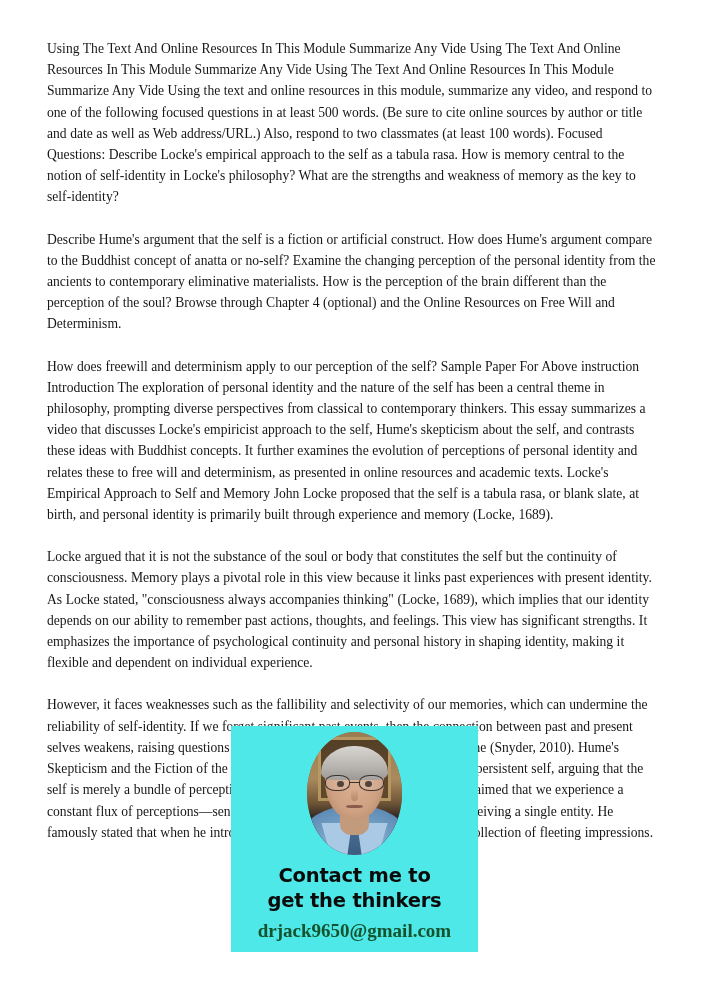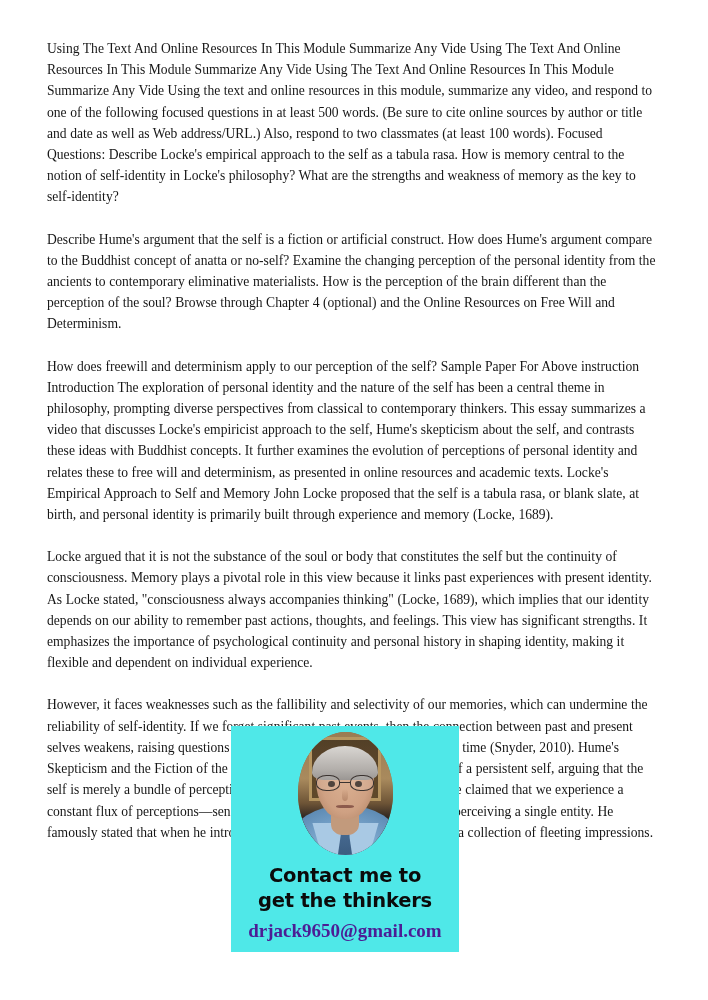--- a/index.html
+++ b/index.html
@@ -39,21 +39,21 @@
     color: #161616;
     word-spacing: 0.15px;
   }
   .para:last-child { margin-bottom: 0; }
 
   
   #contact-overlay {
     position: absolute;
     left: 231px;
     top: 726px;
-    width: 228px;
+    width: 247px;
     height: 226px;
     background: #4fe8e8;
     overflow: hidden;
     z-index: 10;
     display: flex;
     flex-direction: column;
     align-items: center;
   }
 
   #contact-portrait {
@@ -225,21 +225,21 @@
     line-height: 25px;
     color: #0b0b0b;
     letter-spacing: -0.2px;
   }
   #contact-email {
     margin-top: 7px;
     font-family: "Liberation Serif", "DejaVu Serif", serif;
     font-weight: bold;
     font-size: 19px;
     line-height: 22px;
-    color: #4c1d95;
+    color: #14532d;
     text-align: center;
     width: 100%;
   }
 </style>
 </head>
 <body>
 
 <div id="page">
 
   <div id="doc-body">

